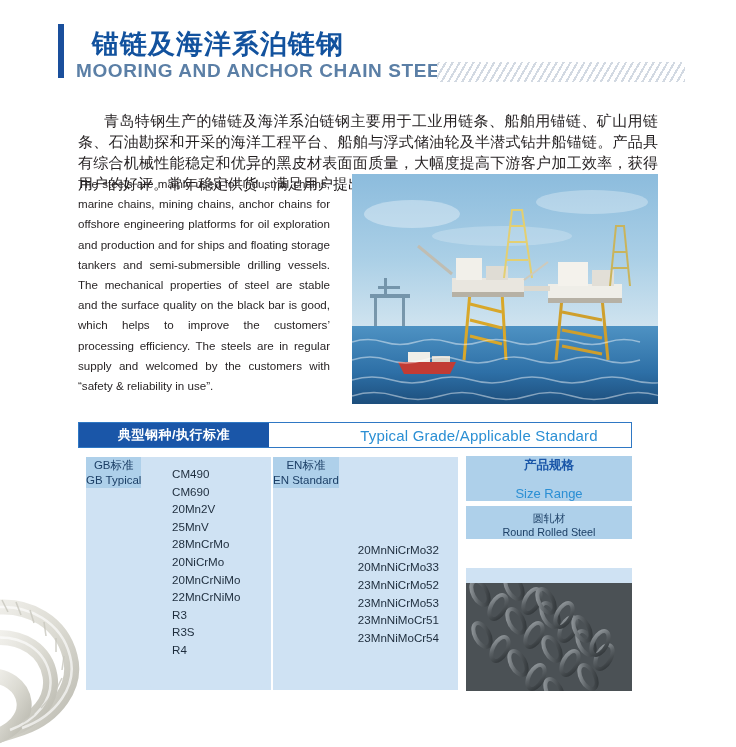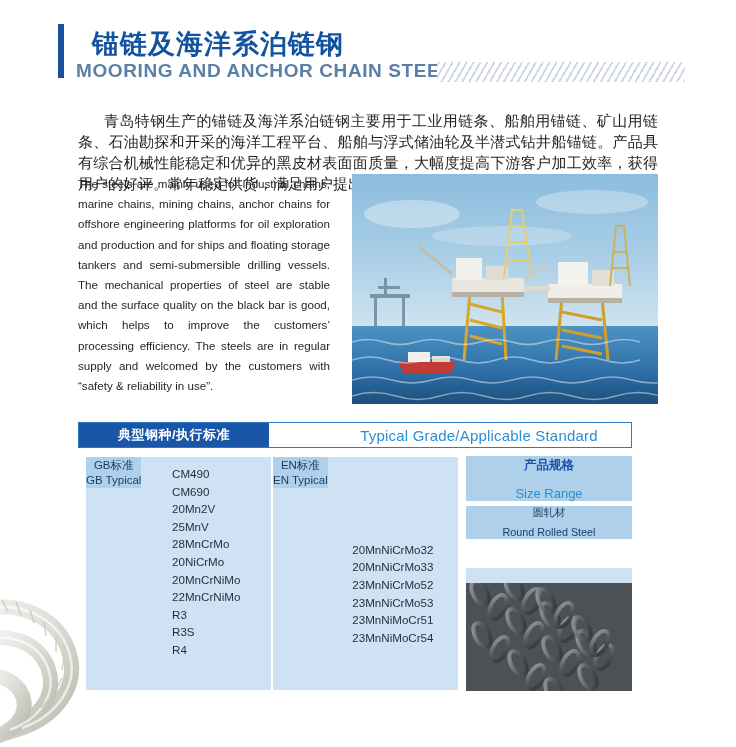--- a/index.html
+++ b/index.html
@@ -188,21 +188,21 @@
     margin-top: 12px;
   }
   .size-sub {
     position: absolute;
     left: 466px; top: 506px;
     width: 166px; height: 33px;
     background: #aed0ea;
     display: flex;
     flex-direction: column;
     align-items: center;
-    justify-content: space-between;
+    justify-content: flex-end;
     color: #1c3f66;
     font-size: 10.8px;
     line-height: 13.5px;
   }
   .size-val {
     position: absolute;
     left: 466px; top: 568px;
     width: 166px; height: 44px;
     background: #cfe2f3;
     display: flex;
@@ -344,21 +344,21 @@
 20NiCrMo
 20MnCrNiMo
 22MnCrNiMo
 R3
 R3S
 R4</div>
     </div>
     <div class="tl-col">
       <div class="tl-head">
         <span>EN标准</span>
-        <span>EN Typical</span>
+        <span>EN Standard</span>
       </div>
       <div class="tl-body centered" style="white-space: pre-line;">20MnNiCrMo32
 20MnNiCrMo33
 23MnNiCrMo52
 23MnNiCrMo53
 23MnNiMoCr51
 23MnNiMoCr54</div>
     </div>
   </div>
 

